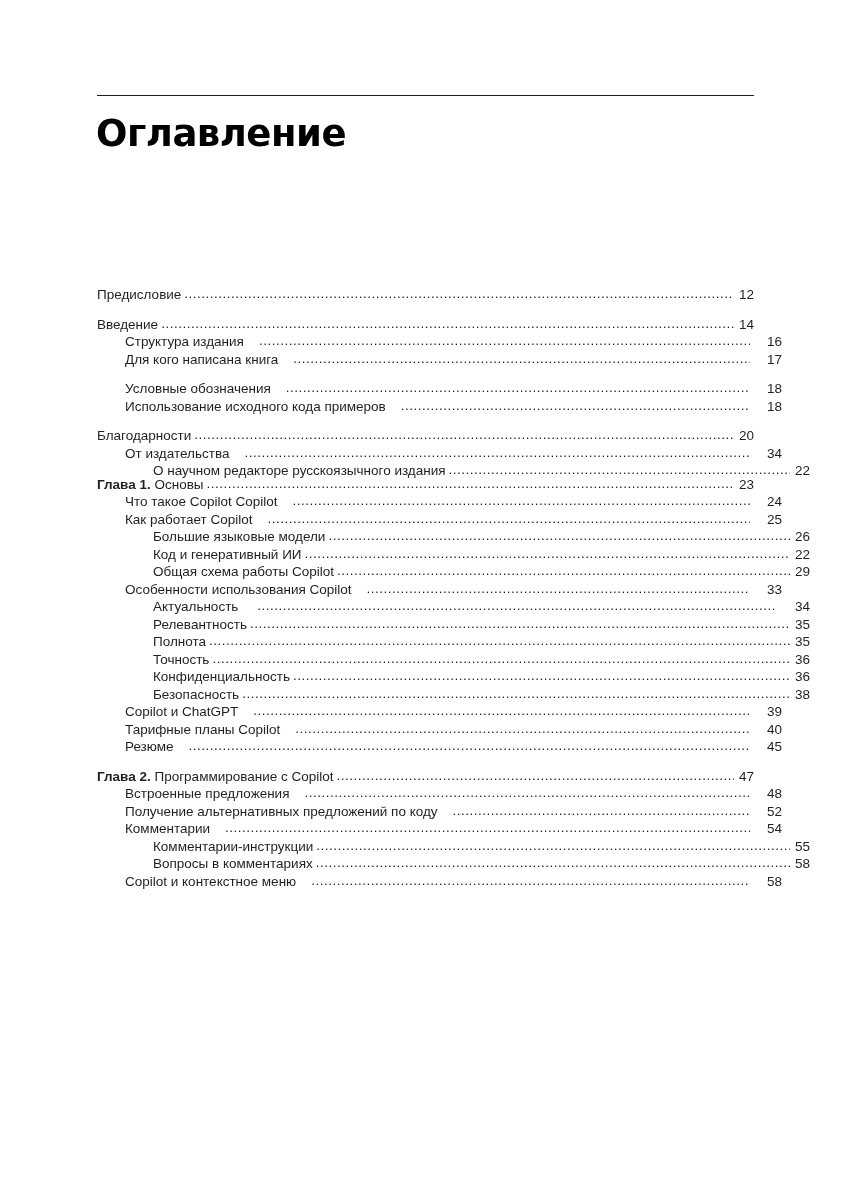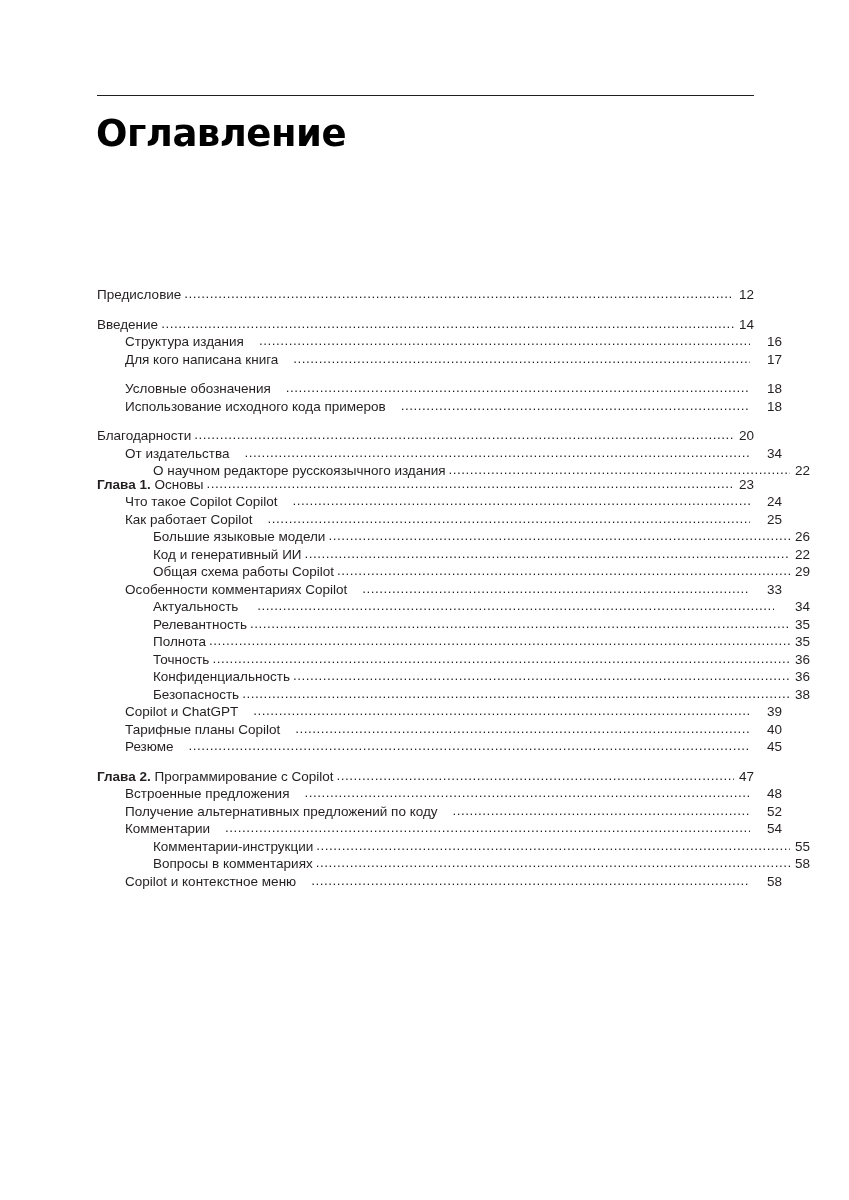--- a/index.html
+++ b/index.html
@@ -160,21 +160,21 @@
         <span class="label">Код и генеративный ИИ</span>
         <span class="leader">........................................................................................................................................................................................................</span>
         <span class="page-num">22</span>
       </div>
       <div class="toc-entry lvl2" style="margin-top: 4px;">
         <span class="label">Общая схема работы Copilot</span>
         <span class="leader">........................................................................................................................................................................................................</span>
         <span class="page-num">29</span>
       </div>
       <div class="toc-entry lvl1" style="margin-top: 4px;">
-        <span class="label">Особенности комментариях Copilot</span>
+        <span class="label">Особенности использования Copilot</span>
         <span class="leader">........................................................................................................................................................................................................</span>
         <span class="page-num">33</span>
       </div>
       <div class="toc-entry lvl2" style="margin-top: 4px; gap: 16px;">
         <span class="label">Актуальность </span>
         <span class="leader">........................................................................................................................................................................................................</span>
         <span class="page-num">34</span>
       </div>
       <div class="toc-entry lvl2" style="margin-top: 4px;">
         <span class="label">Релевантность </span>

